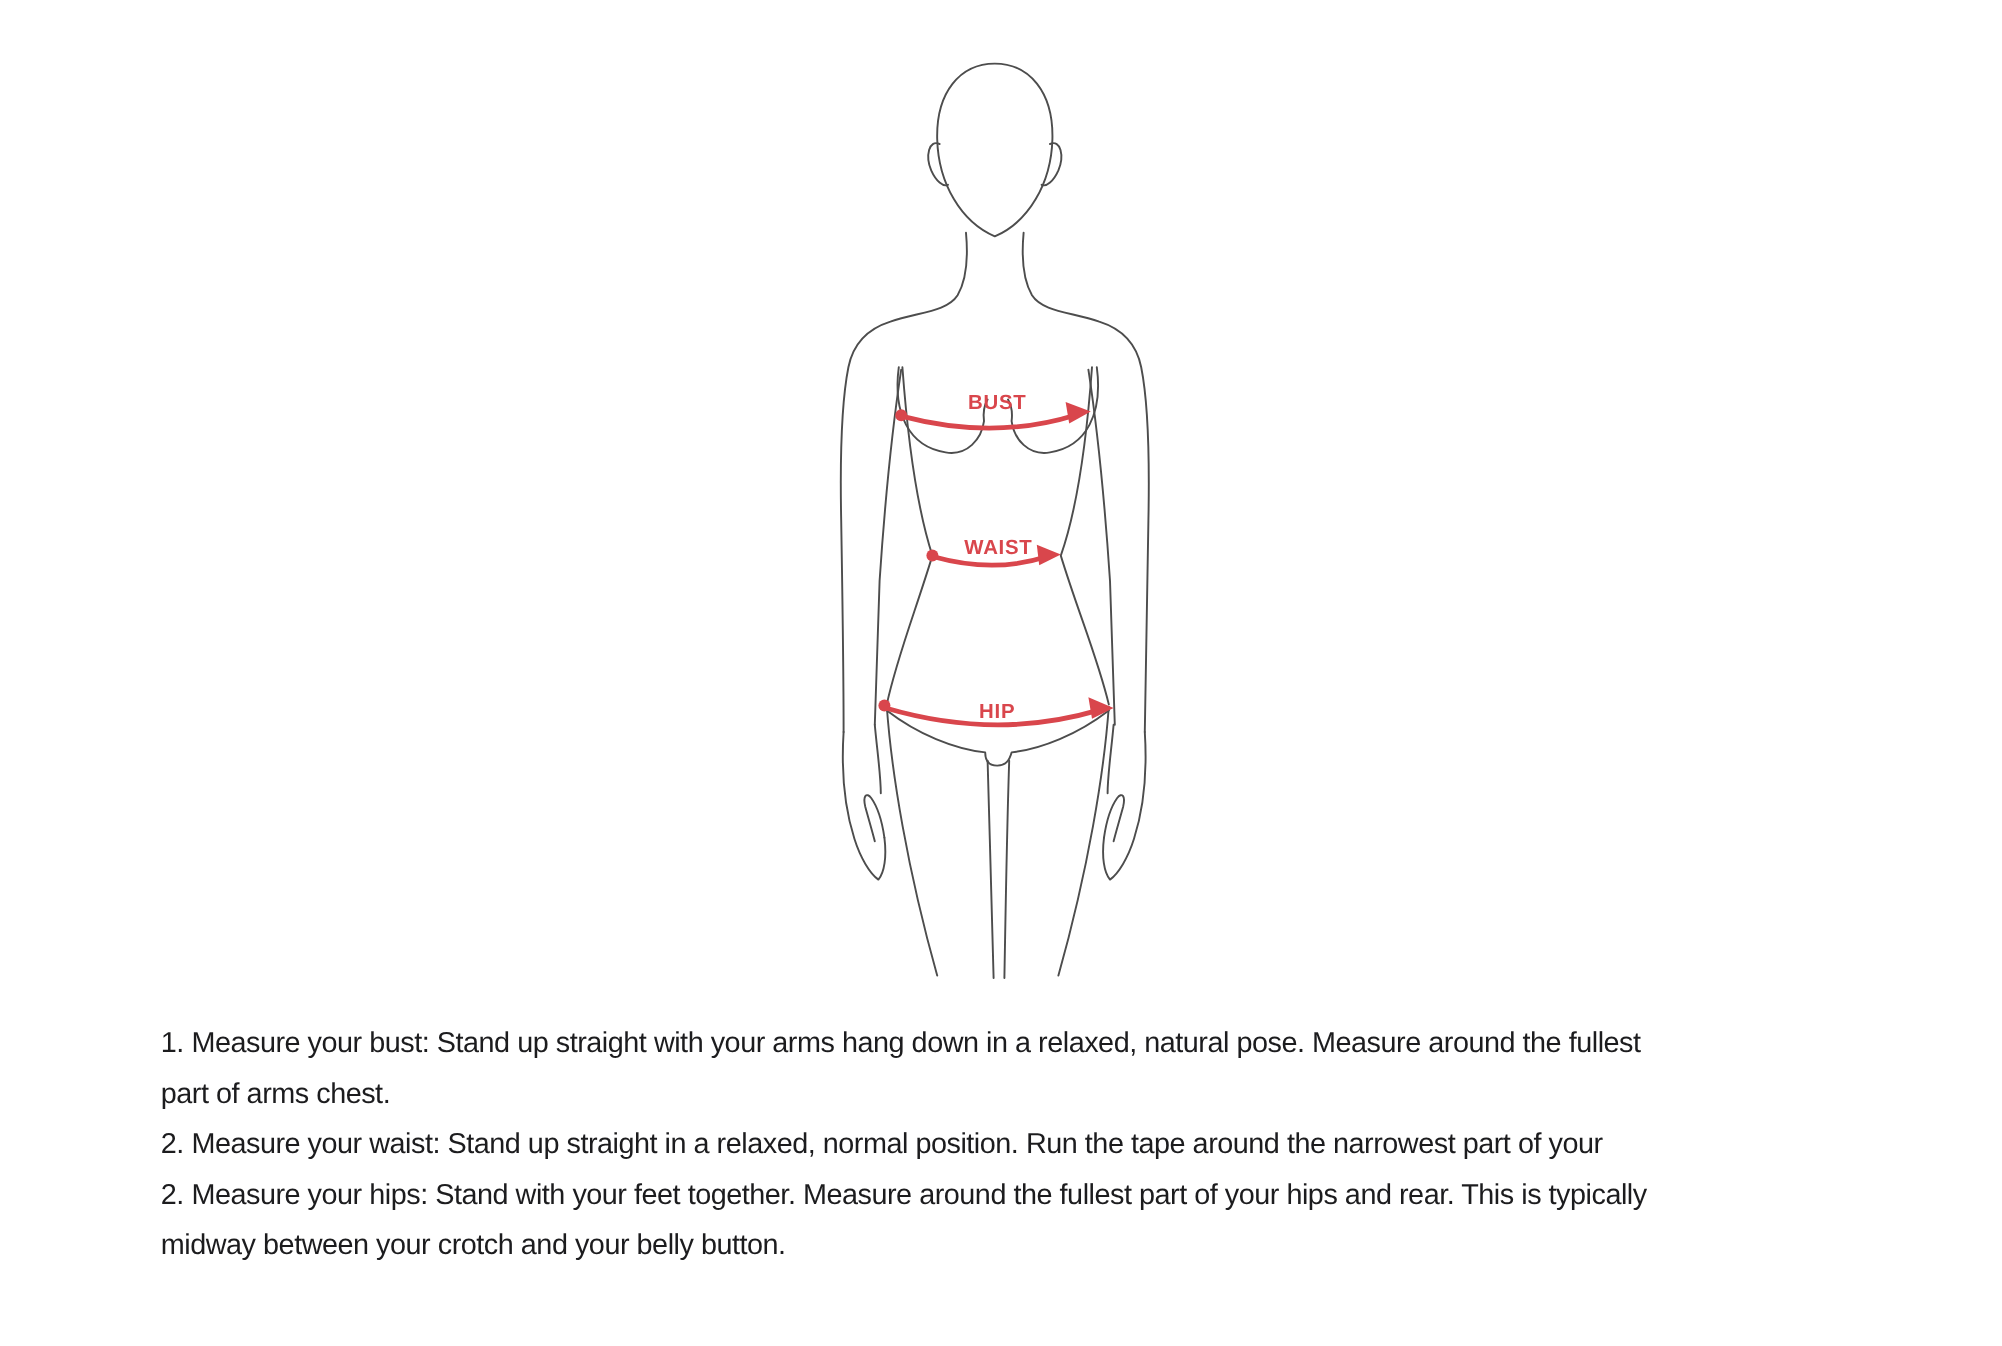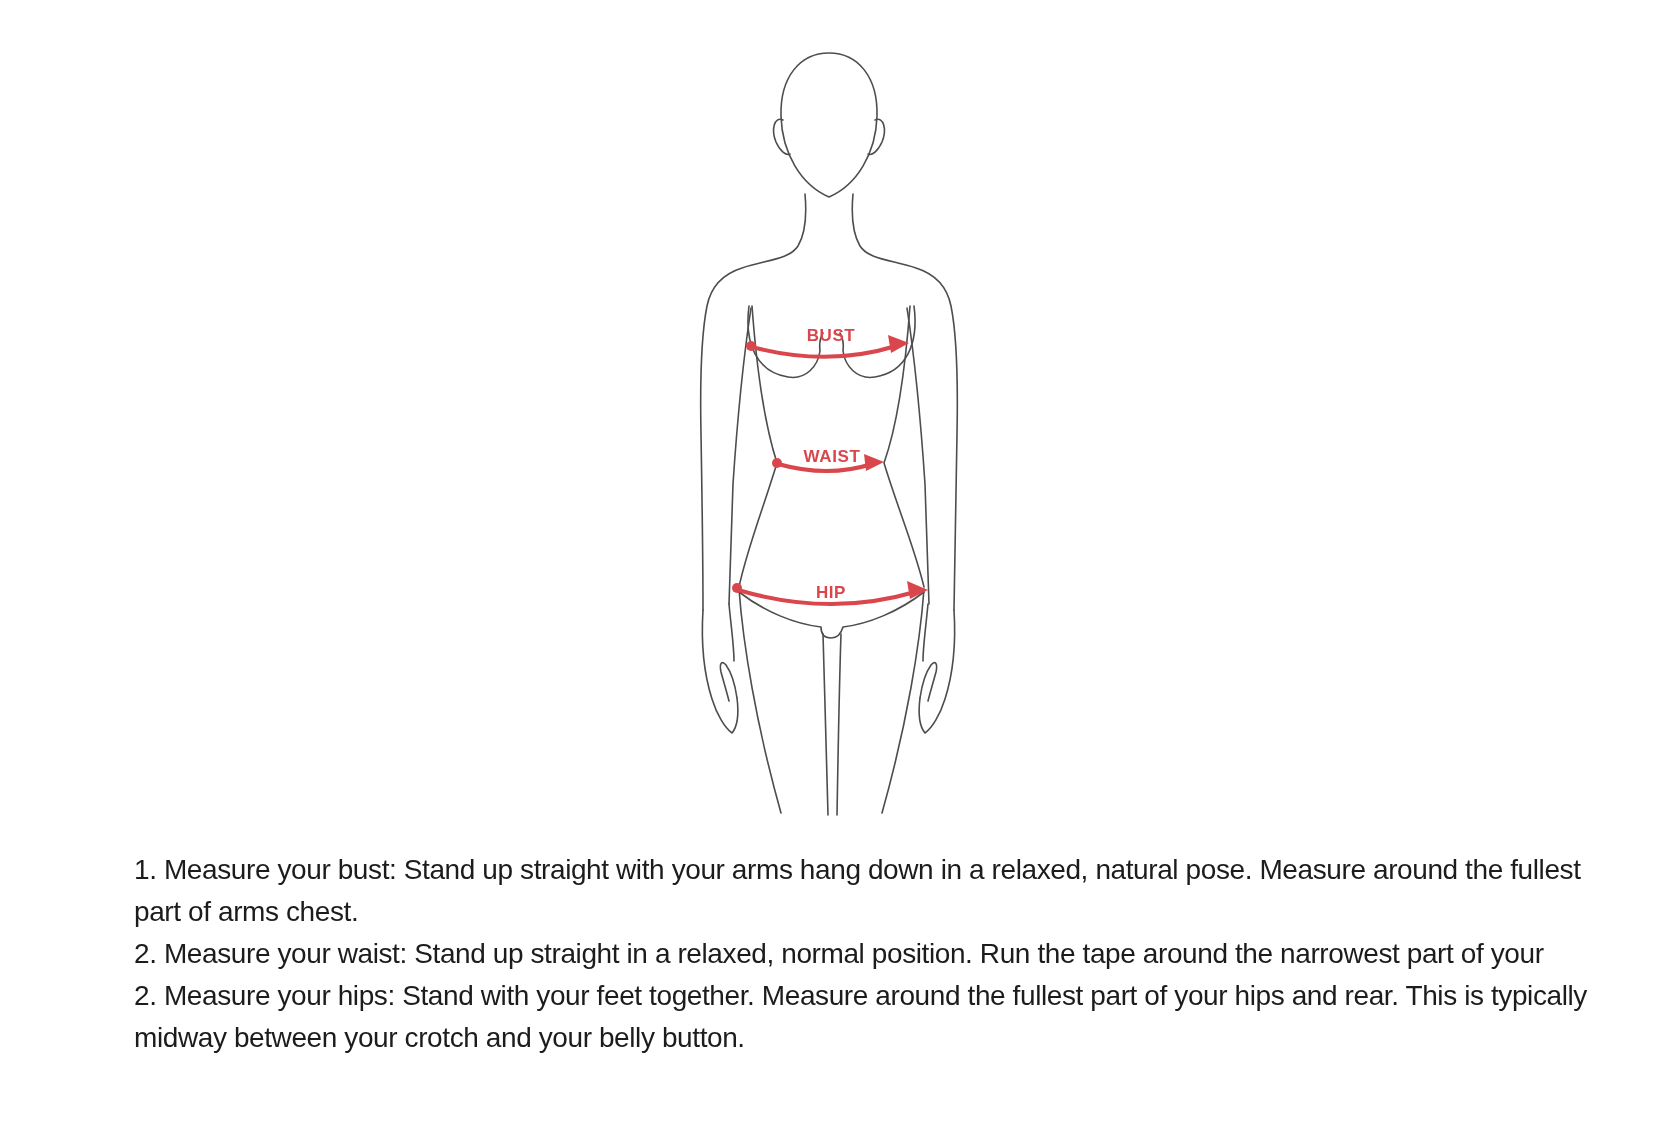--- a/index.html
+++ b/index.html
@@ -38,21 +38,21 @@
     font-size: 17px;
     letter-spacing: 0.6px;
     text-anchor: middle;
   }
   .instructions {
     position: absolute;
     left: 134px;
     top: 849px;
     width: 1500px;
     color: #1c1c1e;
-    font-size: 28px;
+    font-size: 24px;
     line-height: 42px;
     letter-spacing: -0.4px;
     white-space: nowrap;
   }
   .instr-line { height: 42px; }
 </style>
 </head>
 <body>
 
 <div class="figure-wrap">

